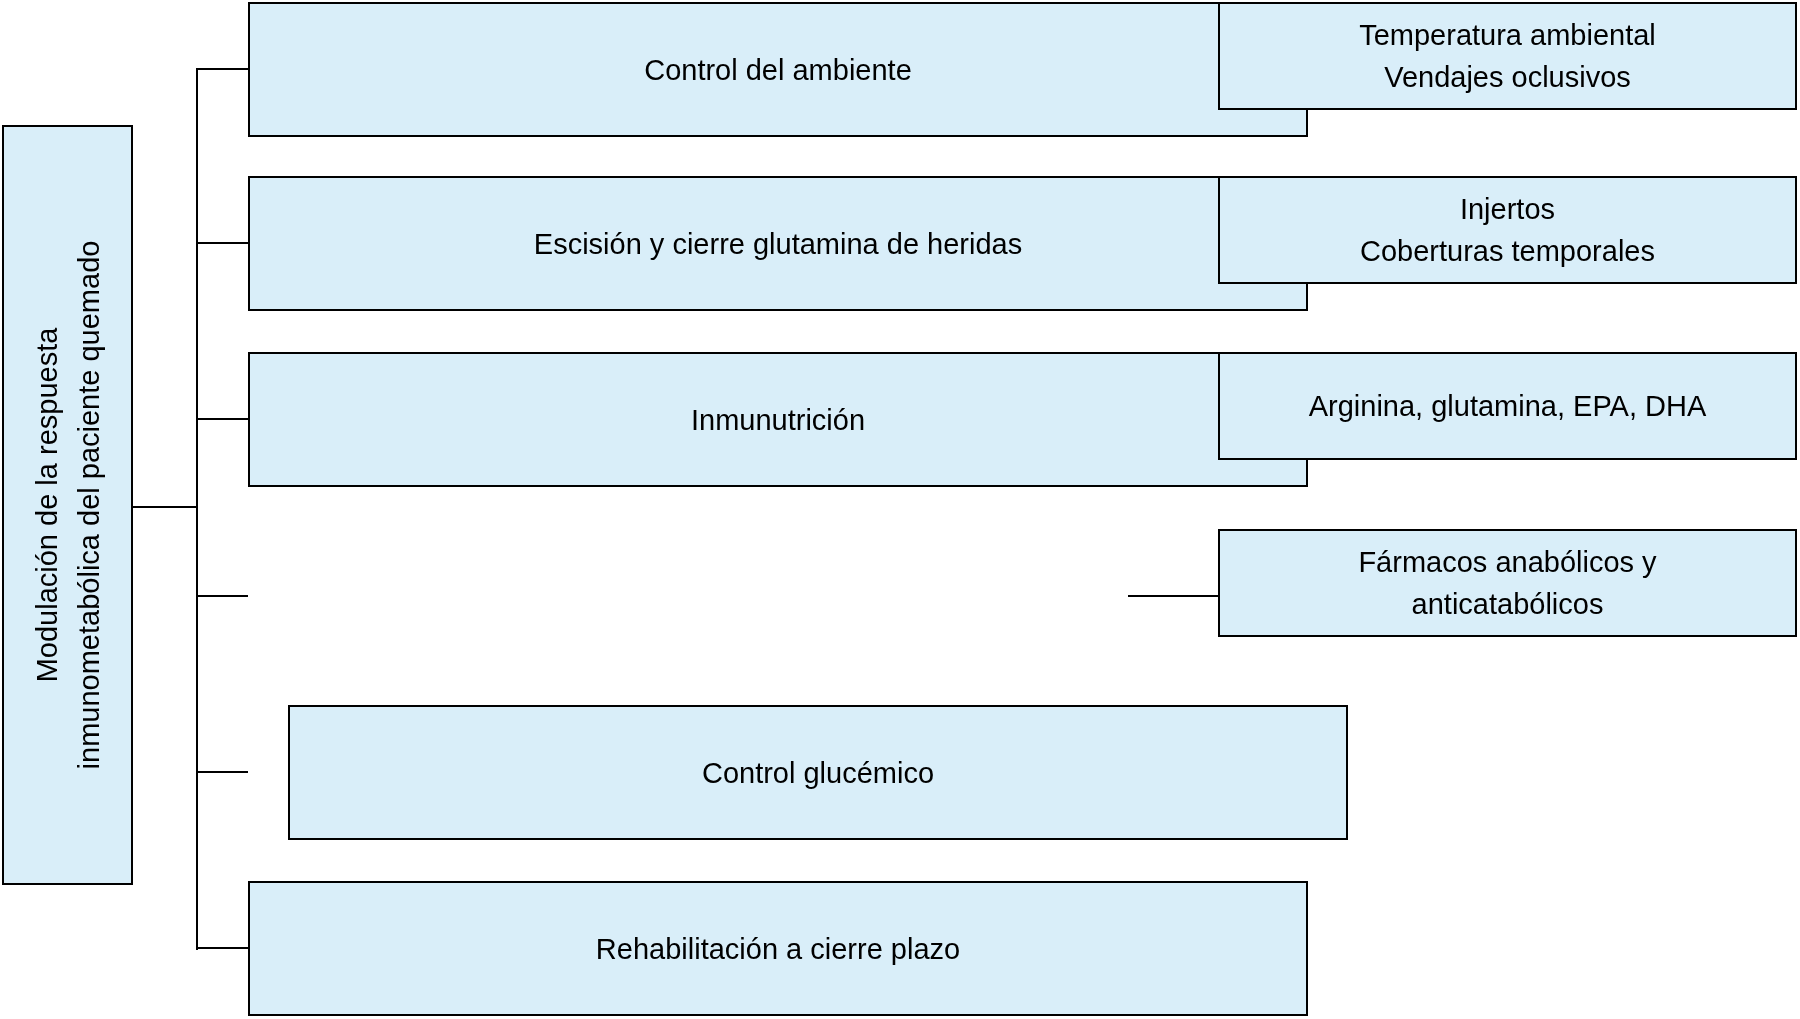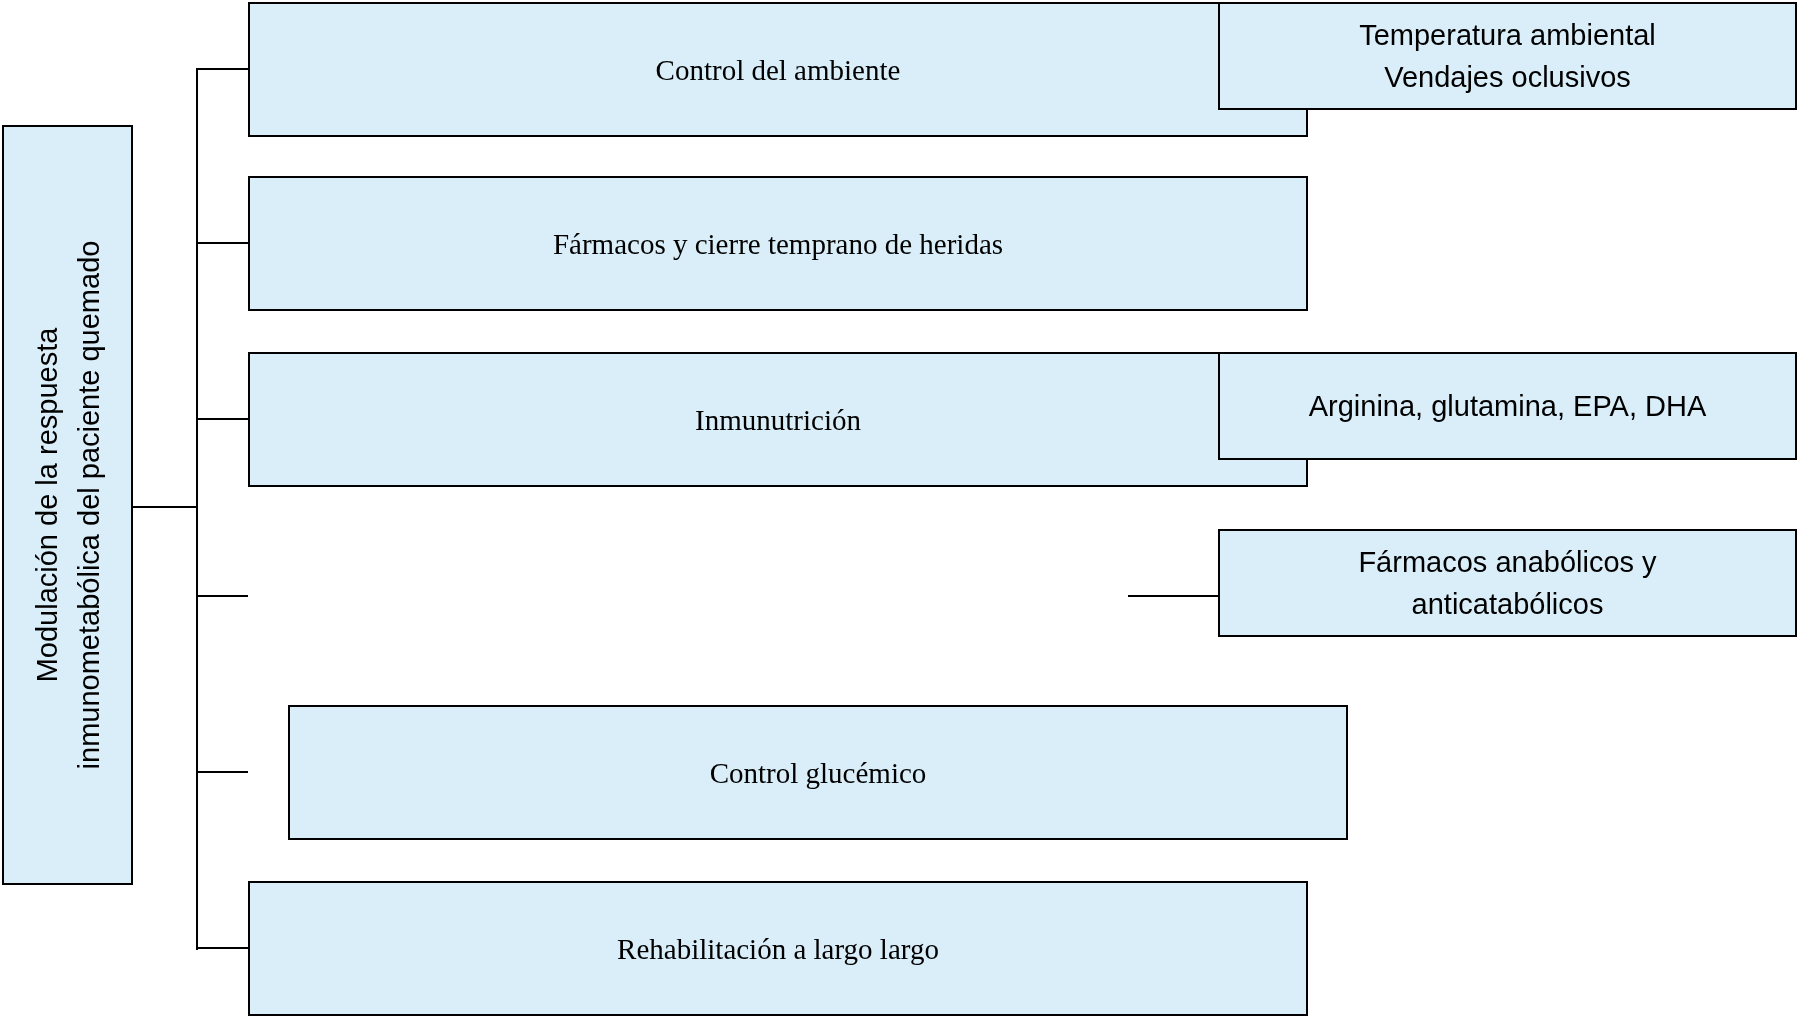--- a/index.html
+++ b/index.html
@@ -40,21 +40,20 @@
     transform-origin: center center;
     white-space: pre-line;
     text-align: center;
     width: 740px;
     flex: none;
   }
   .mid-box {
     left: 248px;
     width: 1060px;
     height: 135px;
-    font-family: Liberation Serif, serif;
   }
   .right-box {
     left: 1218px;
     width: 579px;
     height: 108px;
   }
   .r0 { top: 2px; }
   .r1 { top: 176px; }
   .r2 { top: 352px; }
   .r3 { top: 529px; }
@@ -117,35 +116,39 @@
   <div class="line stub-right c1"></div>
   <div class="line stub-right c2"></div>
   <div class="line stub-right c3"></div>
   <div class="line stub-right c4"></div>
   <div class="line stub-right c5"></div>
 
   <div class="node mid-box r0">
     <span>Control del ambiente</span>
   </div>
   <div class="node mid-box r1">
-    <span>Fármacos y cierre temprano de heridas</span>
+    <span>Escisión y cierre glutamina de heridas</span>
   </div>
   <div class="node mid-box r2">
     <span>Inmunutrición</span>
   </div>
   <div class="node mid-box r4">
     <span>Control glucémico</span>
   </div>
   <div class="node mid-box r5">
-    <span>Rehabilitación a largo largo</span>
+    <span>Rehabilitación a cierre plazo</span>
   </div>
 
   <div class="node right-box r0">
     <span>Temperatura ambiental
 Vendajes oclusivos</span>
+  </div>
+  <div class="node right-box r1">
+    <span>Injertos
+Coberturas temporales</span>
   </div>
   <div class="node right-box r2">
     <span>Arginina, glutamina, EPA, DHA</span>
   </div>
   <div class="node right-box r3">
     <span>Fármacos anabólicos y
 anticatabólicos</span>
   </div>
 
 </div>

